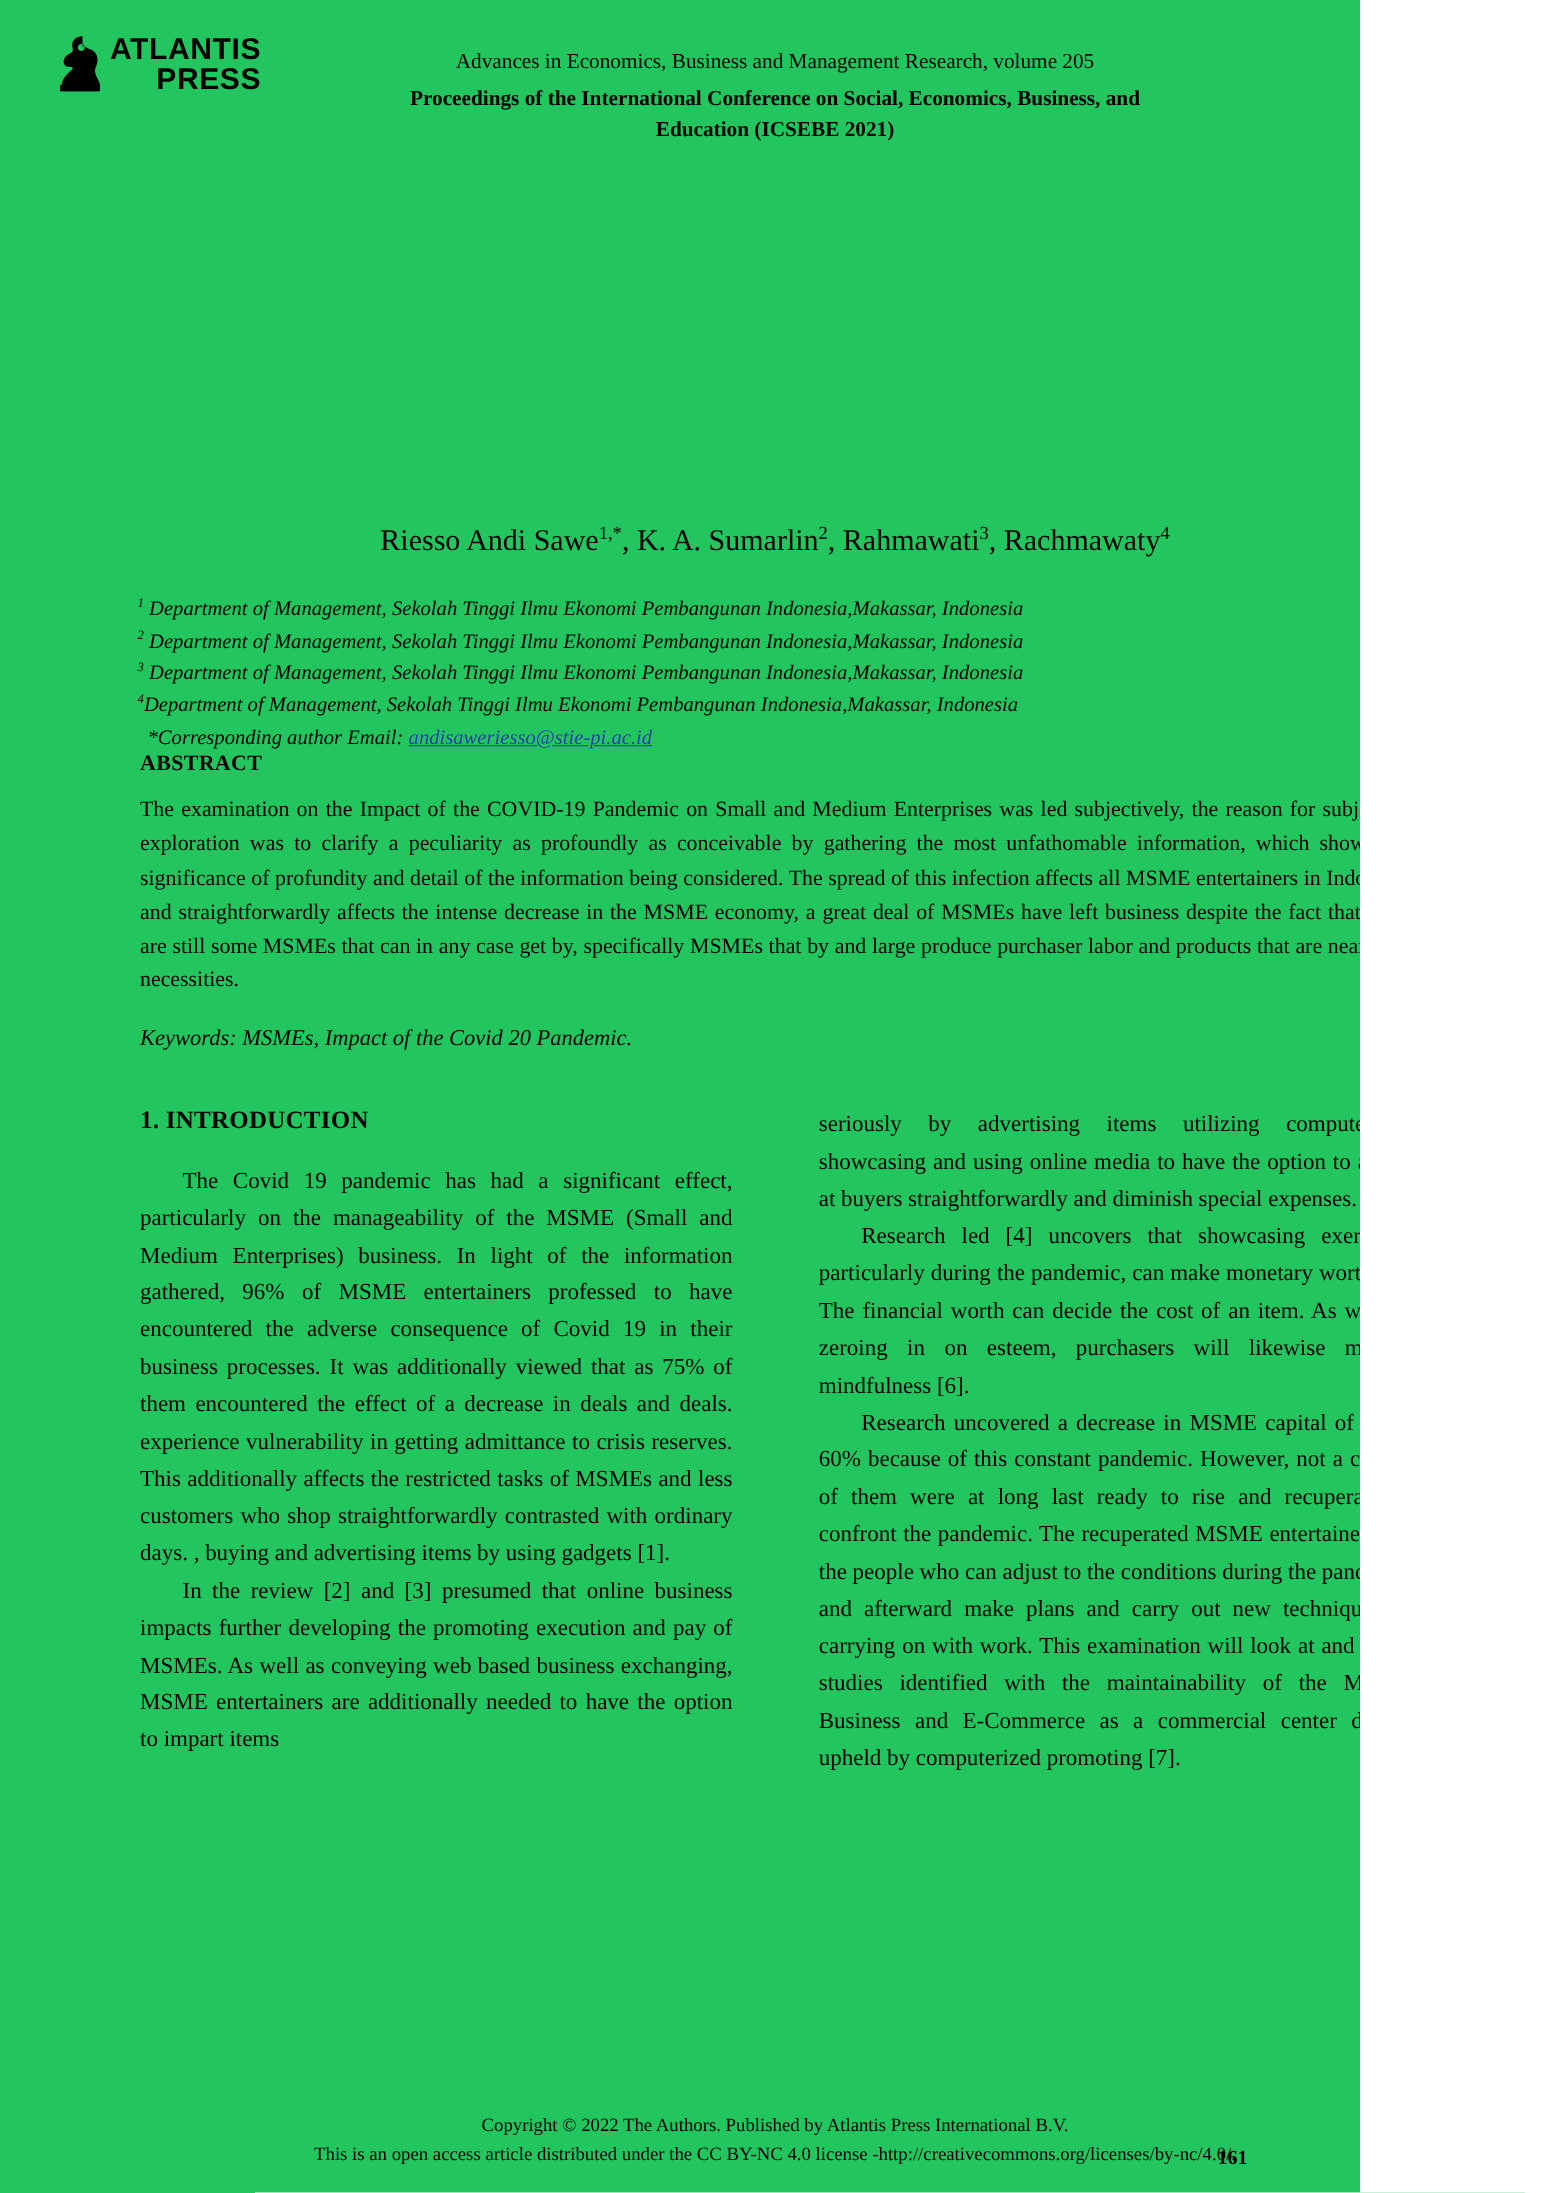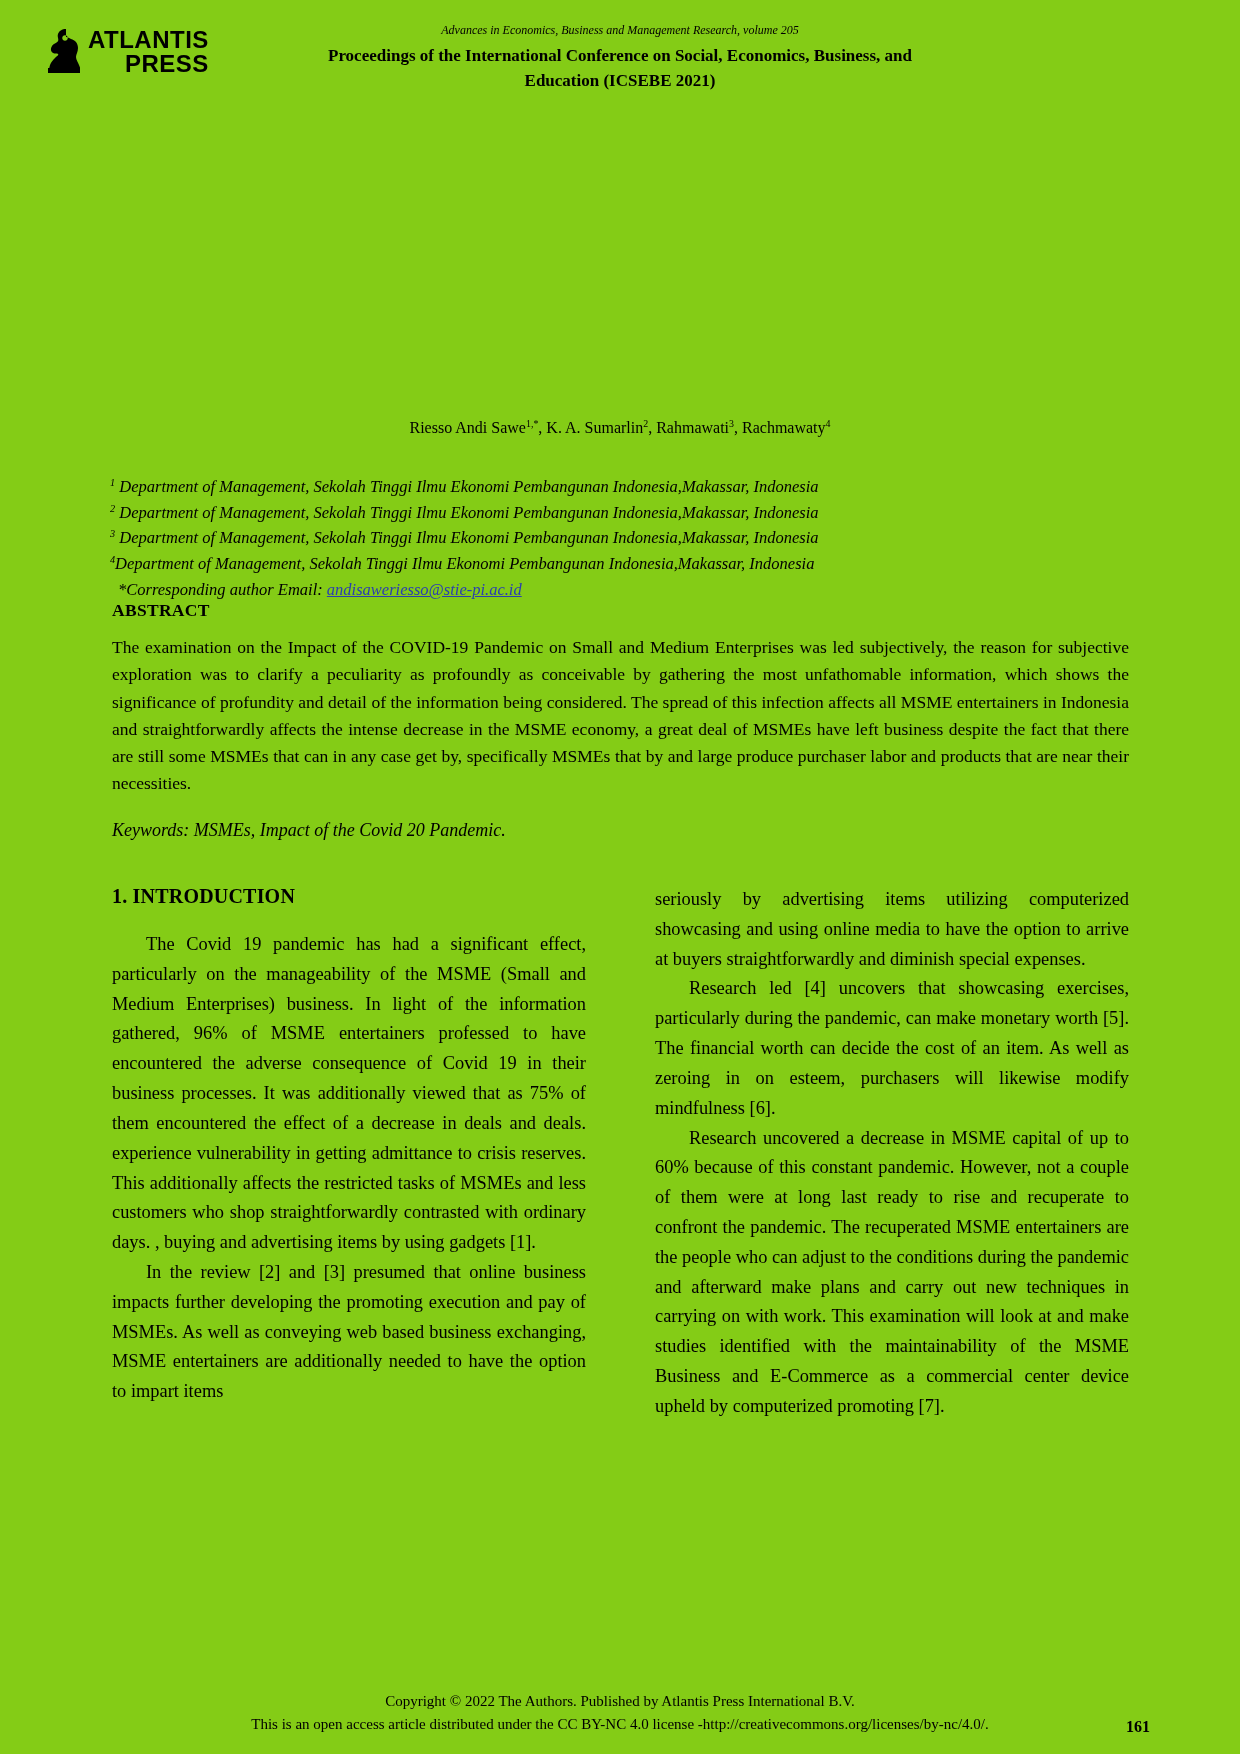--- a/index.html
+++ b/index.html
@@ -2,23 +2,23 @@
 <html><head>
 <meta charset="utf-8">
 <style>
   html, body {
     margin: 0;
     padding: 0;
     background: #ffffff;
   }
   .page {
     position: relative;
-    width: 1240px;
+    width: 1088px;
     height: 1754px;
-    background: #84cc16;
+    background: #22c55e;
     font-family: "Liberation Serif", "DejaVu Serif", serif;
     color: #000000;
     box-sizing: border-box;
     overflow: hidden;
     padding-left: 36px;
   }
 
   
   .header {
     position: absolute;
@@ -53,24 +53,24 @@
   .logo-words .w2 { align-self: flex-end; }
 
   .hdr-text {
     position: absolute;
     left: 250px;
     top: 0;
     width: 740px;
     text-align: center;
   }
   .hdr-line1 {
-    font-style: italic;
-    font-size: 12px;
+    font-size: 17px;
     line-height: 1.35;
     white-space: nowrap;
+    margin-top: 16px;
   }
   .hdr-line2 {
     font-weight: bold;
     font-size: 17px;
     line-height: 1.45;
     margin-top: 6px;
   }
 
   
   .title {
@@ -85,21 +85,21 @@
     letter-spacing: -0.2px;
   }
 
   
   .authors {
     position: absolute;
     top: 418px;
     left: 120px;
     width: 1000px;
     text-align: center;
-    font-size: 16px;
+    font-size: 24px;
     line-height: 1.3;
   }
   sup { font-size: 0.62em; vertical-align: super; line-height: 0; }
 
   
   .affils {
     position: absolute;
     top: 474px;
     left: 110px;
     width: 1030px;

